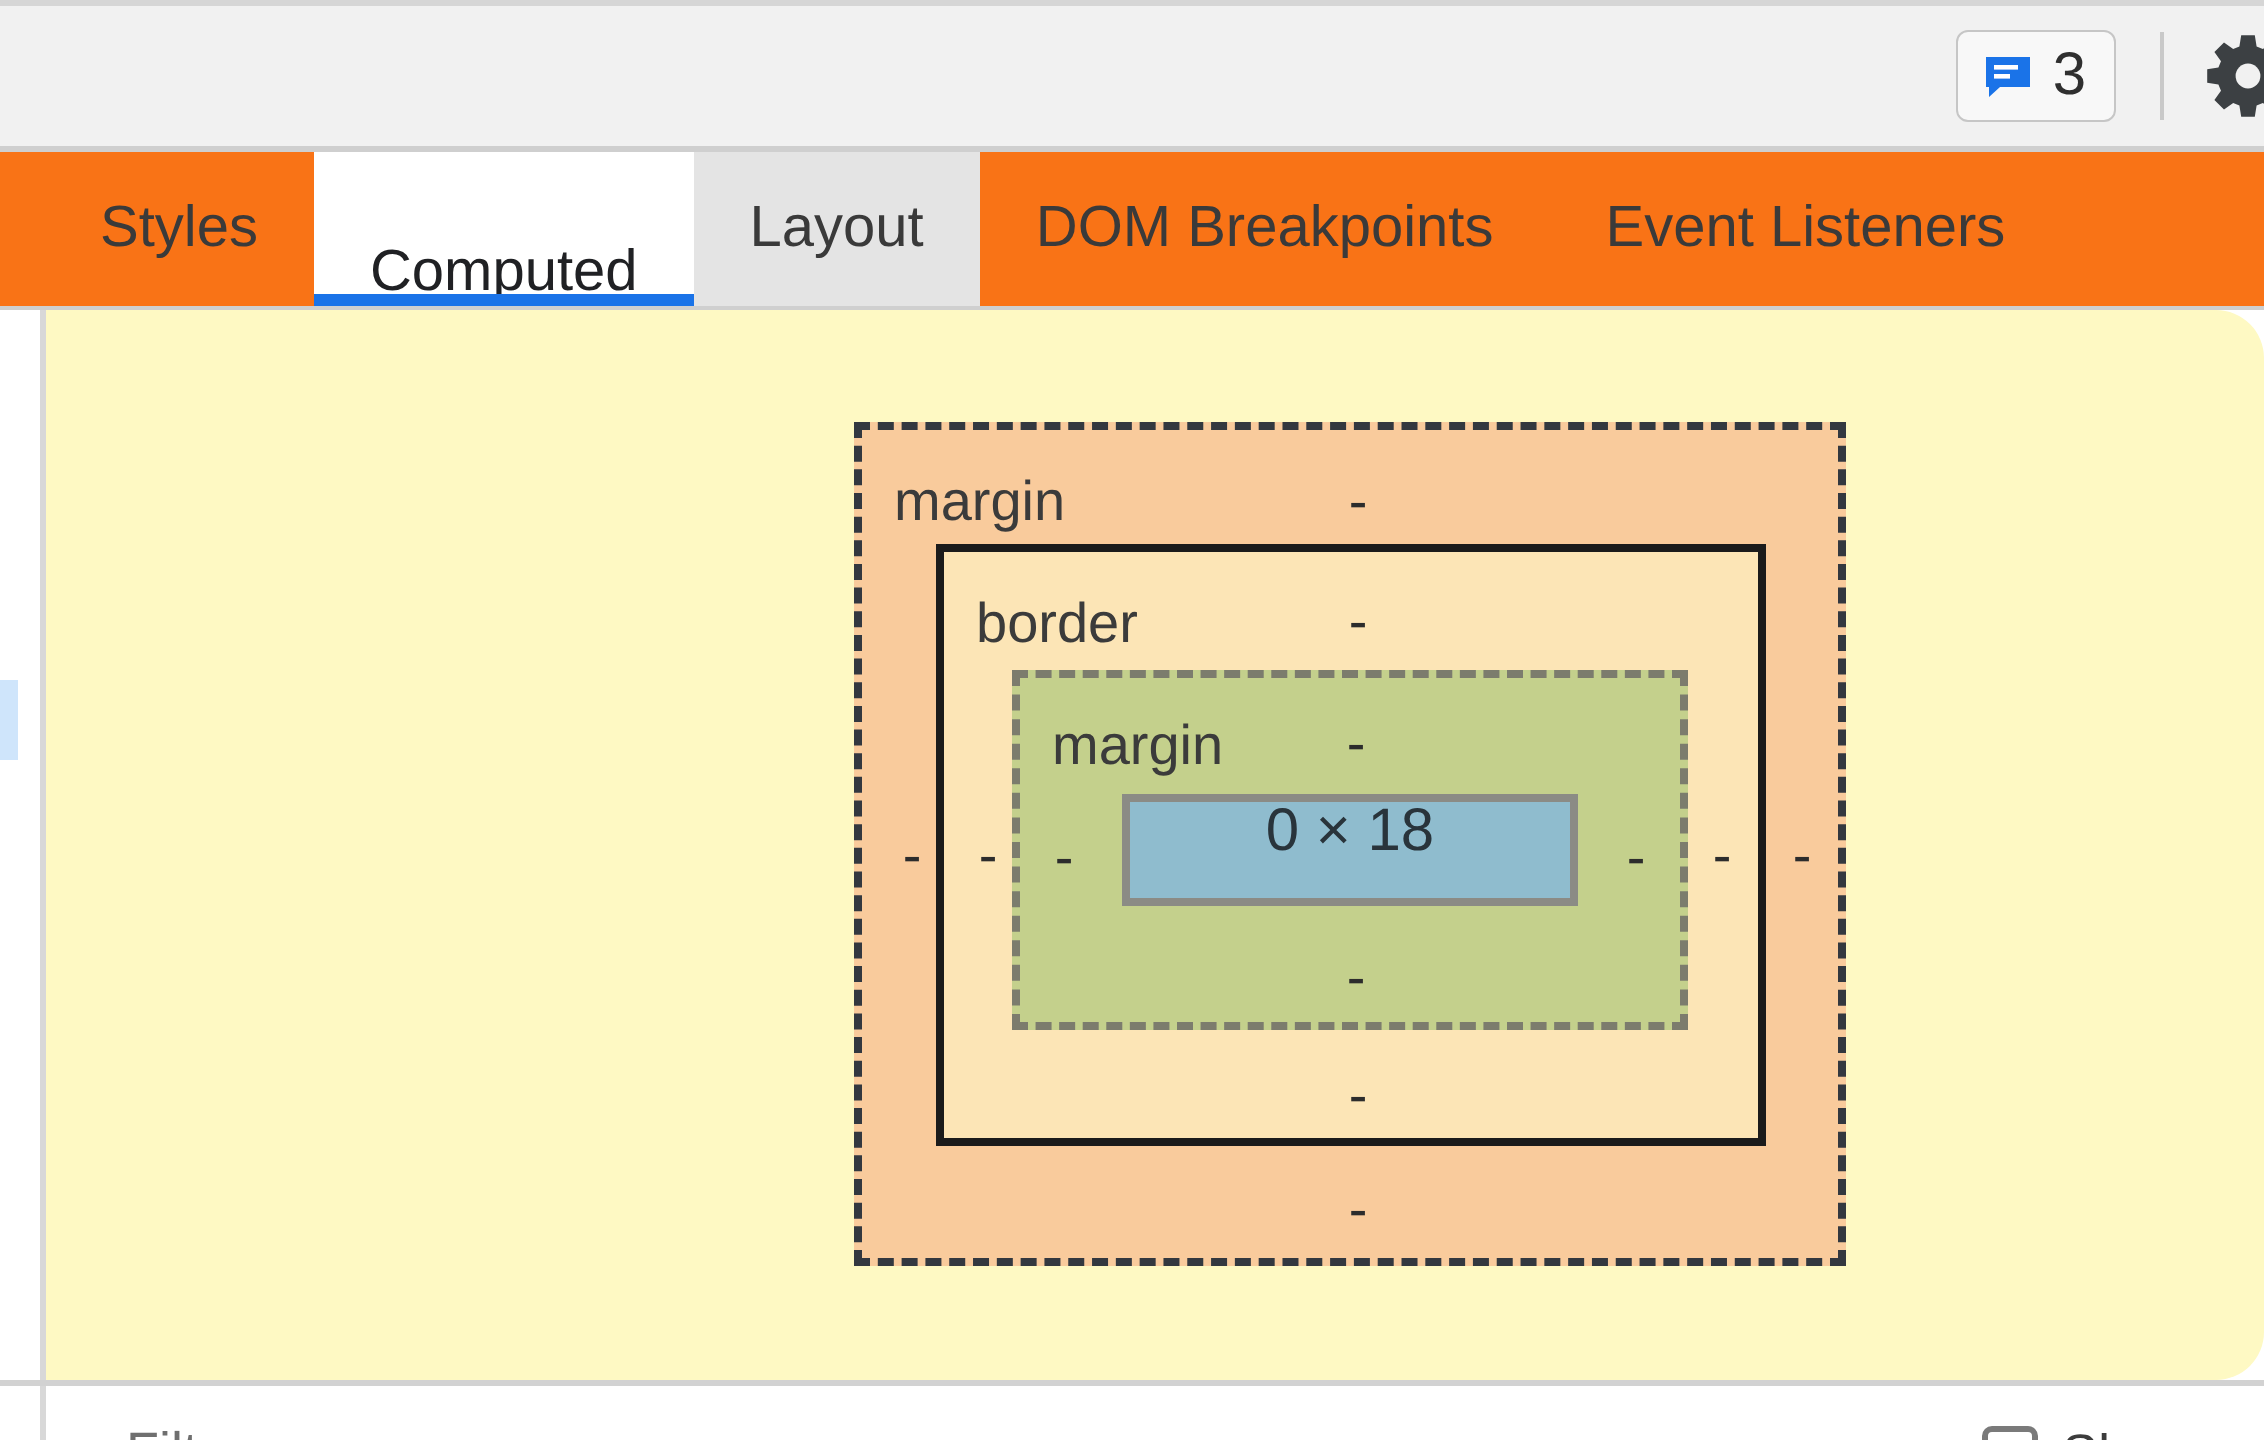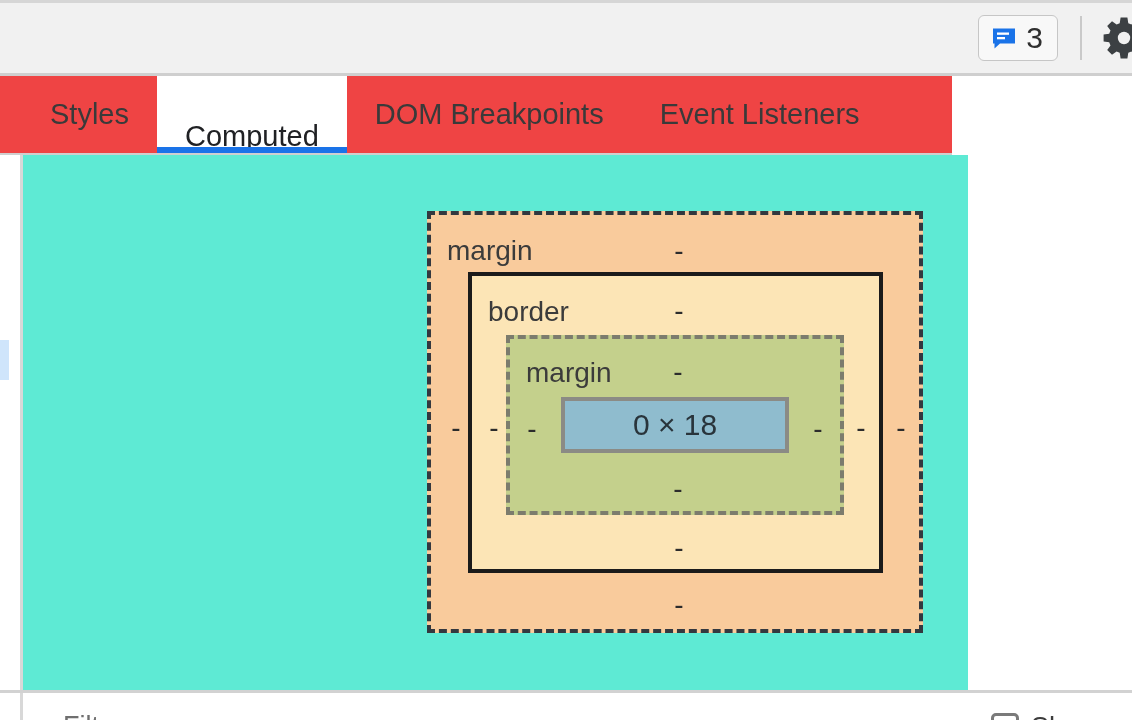--- a/index.html
+++ b/index.html
@@ -36,22 +36,22 @@
   }
   .toolbar-divider {
     width: 2px; height: 44px; background: #c9c9c9;
     margin: 0 20px 0 22px;
   }
   .gear-wrap { width: 44px; height: 44px; display: flex; align-items: center; justify-content: center; margin-right: -14px; }
   .gear-icon { width: 42px; height: 42px; display: block; }
 
   
   .tabbar {
-    position: absolute; left: 0; top: 76px; width: 952px; height: 79px;
-    background: #ef4444;
+    position: absolute; left: 0; top: 76px; width: 1132px; height: 79px;
+    background: #f97316;
     border-bottom: 2px solid #cfcfcf;
     display: flex; align-items: stretch;
     padding-left: 22px;
   }
   .tab {
     position: relative;
     display: flex; align-items: center; justify-content: center;
     padding: 0 28px;
     font-size: 29px; color: #3a3a3a;
     white-space: nowrap;
@@ -60,22 +60,23 @@
   }
   .tab.active { background: #ffffff; color: #202124; align-items: flex-end; }
   .tab.active::after {
     content: ""; position: absolute; left: 0; right: 0; bottom: 0;
     height: 6px; background: #1a73e8;
   }
   .tab.hover { background: #e4e4e4; }
 
   
   .content {
-    position: absolute; left: 0; top: 155px; width: 968px; height: 535px;
-    background: #5eead4;
+    position: absolute; left: 0; top: 155px; width: 1132px; height: 535px;
+    background: #fef9c3;
+    border-radius: 24px;
   }
   .left-rail {
     position: absolute; left: 0; top: 0; width: 23px; height: 535px;
     border-right: 3px solid #d8d8d8;
     background: #ffffff;
   }
   .dom-selection {
     position: absolute; left: 0; top: 185px; width: 9px; height: 40px;
     background: #cfe5fb;
   }
@@ -115,21 +116,21 @@
     position: absolute;
     left: 79px; top: 124px; right: 79px; bottom: 118px;
     background: #c4d08c;
     border: 4px dashed #7c7c6d;
   }
   .bm-content {
     position: absolute;
     left: 134px; top: 186px; right: 134px; bottom: 180px;
     background: #8fbcce;
     border: 4px solid #8b8b85;
-    display: flex; align-items: center; justify-content: center;
+    display: flex; align-items: flex-start; justify-content: center;
   }
   .bm-content-label {
     font-size: 30px; color: #29343b; line-height: 1; white-space: nowrap;
   }
 
   
   .bottombar {
     position: absolute; left: 0; top: 690px; width: 1132px; height: 30px;
     background: #ffffff;
     border-top: 3px solid #d2d2d2;
@@ -194,20 +195,23 @@
     </div>
   </div>
 
   <div class="tabbar">
     <div class="tab">
       <span>Styles</span>
     </div>
     <div class="tab active">
       <span>Computed</span>
     </div>
+    <div class="tab hover">
+      <span>Layout</span>
+    </div>
     <div class="tab">
       <span>DOM Breakpoints</span>
     </div>
     <div class="tab">
       <span>Event Listeners</span>
     </div>
   </div>
 
   <div class="content">
 

